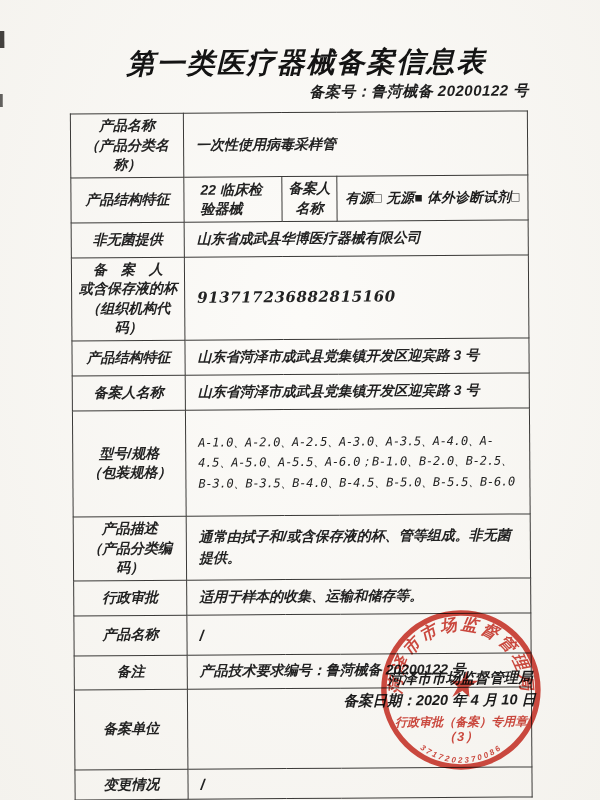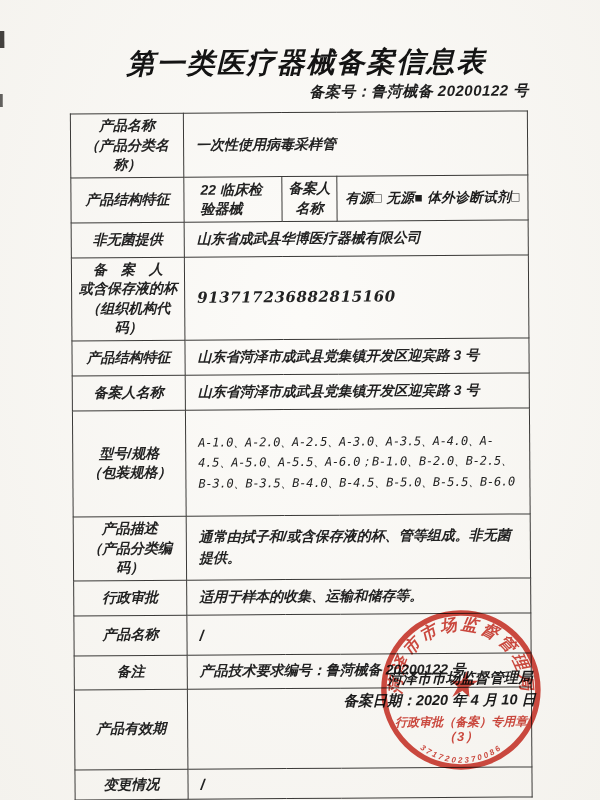--- a/index.html
+++ b/index.html
@@ -173,21 +173,21 @@
         </tr>
         <tr class="r9">
           <td class="lbl">产品名称</td>
           <td class="val slash" colspan="3">/</td>
         </tr>
         <tr class="r10">
           <td class="lbl">备注</td>
           <td class="val" colspan="3">产品技术要求编号：鲁菏械备 20200122 号</td>
         </tr>
         <tr class="r11">
-          <td class="lbl">产品有效期</td>
+          <td class="lbl">备案单位</td>
           <td class="val" colspan="3"></td>
         </tr>
         <tr class="r12">
           <td class="lbl">变更情况</td>
           <td class="val slash" colspan="3">/</td>
         </tr>
       </tbody>
     </table>
 
     <div class="authority-line">菏泽市市场监督管理局</div>

